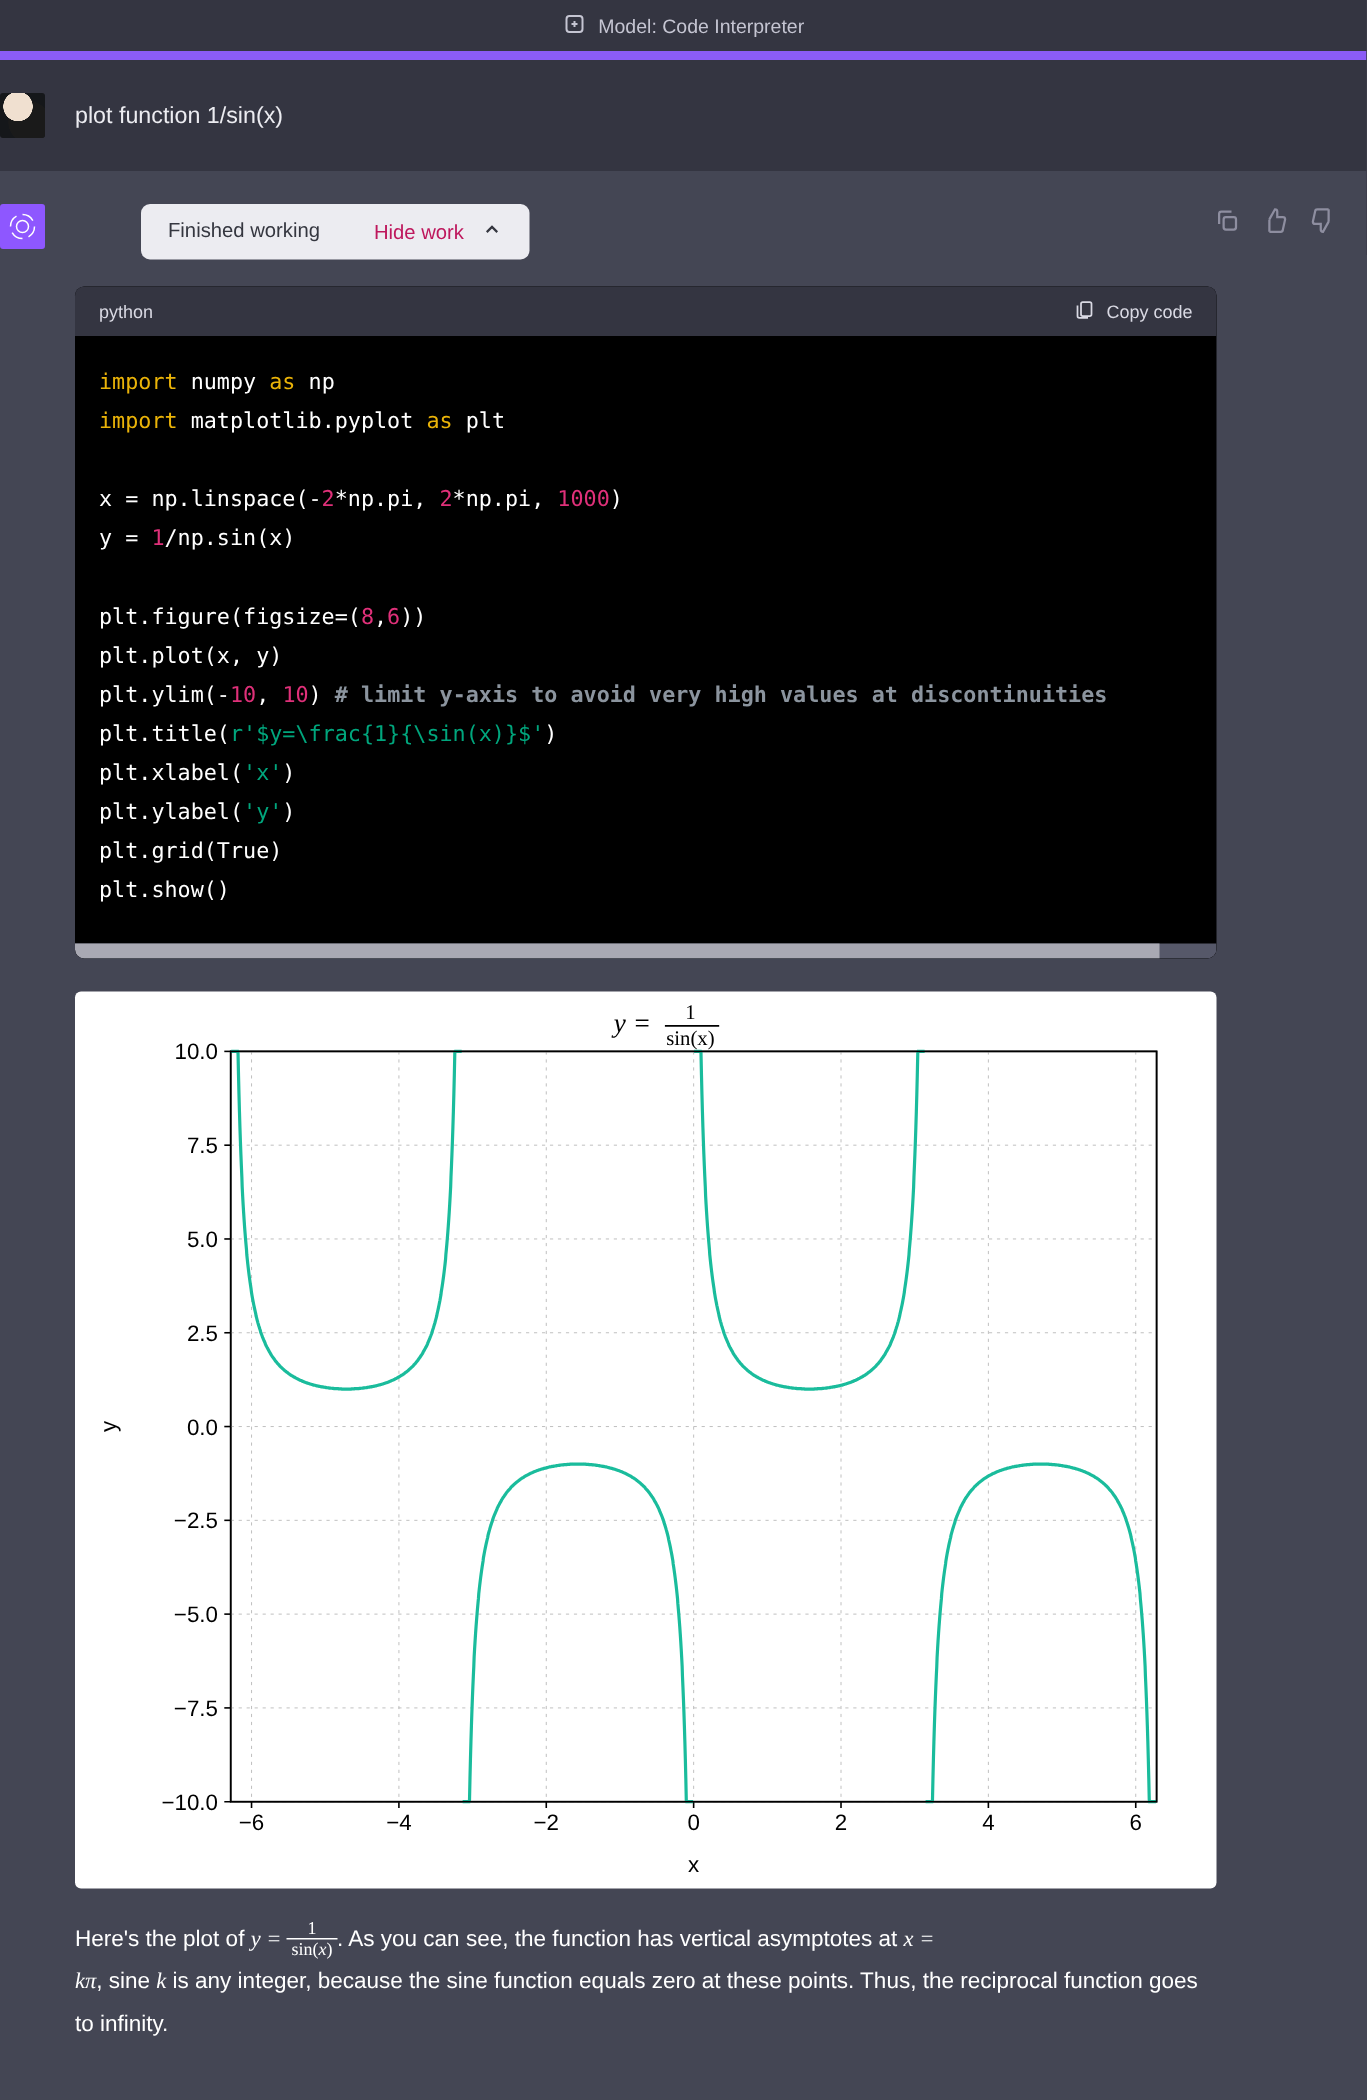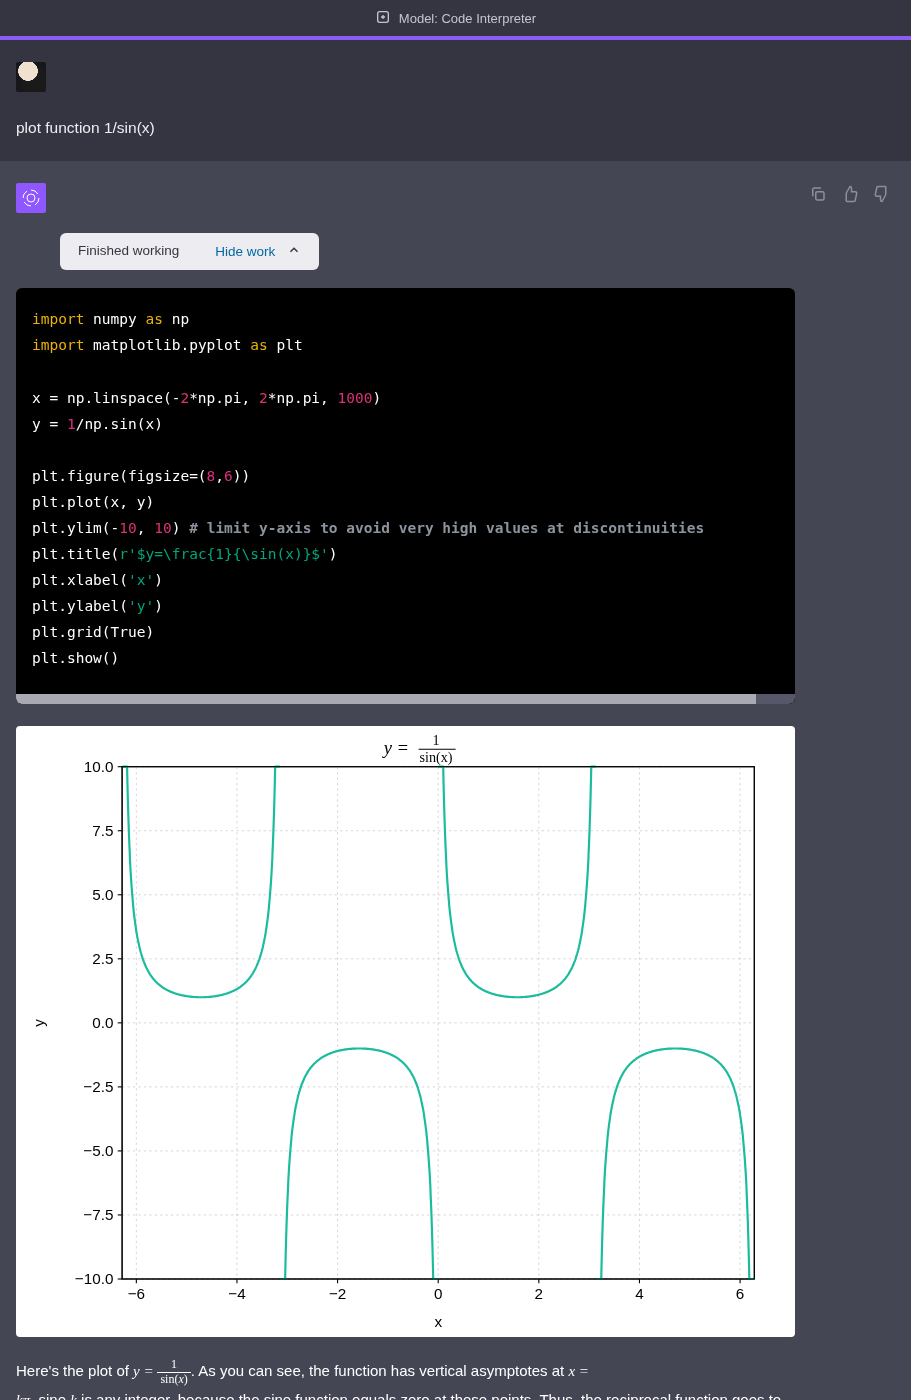--- a/index.html
+++ b/index.html
@@ -12,36 +12,35 @@
   }
   .model-banner {
     height: 40px;
     background: #343541;
     display: flex;
     align-items: center;
     justify-content: center;
     font-size: 13px;
     color: #c5c5d2;
     gap: 8px;
-    border-bottom: 4px solid #8b5cf6;
+    border-bottom: 6px solid #8b5cf6;
   }
   .user-row {
     background: #343541;
     padding: 22px 0;
   }
   .assistant-row {
     background: #444654;
     padding: 22px 0 40px 0;
   }
   .row-inner {
     display: flex;
     gap: 20px;
-    padding: 0 16px;
+    padding: 0 0;
     position: relative;
-    flex-direction: column;
   }
   .avatar {
     width: 30px; height: 30px;
     border-radius: 2px;
     flex-shrink: 0;
   }
   .avatar-user { background: #15171a; position:relative; overflow:hidden;}
   .avatar-user::after{
     content:""; position:absolute; inset:0;
     background: radial-gradient(circle at 40% 30%, #f0e0d0 35%, transparent 36%),
@@ -61,21 +60,21 @@
     color: #353740;
     border-radius: 6px;
     padding: 10px 18px;
     display: inline-flex;
     gap: 36px;
     font-size: 13.5px;
     margin-bottom: 18px;
     cursor: pointer;
     margin-left: 44px;
   }
-  .work-pill .right { display:flex; align-items:center; gap:12px; color:#0369a1;}
+  .work-pill .right { display:flex; align-items:center; gap:12px; color:#be185d;}
   .code-block {
     background: #000;
     border-radius: 6px;
     overflow: hidden;
     margin-bottom: 22px;
   }
   .code-header {
     background: #343541;
     color: #d9d9e3;
     font-size: 12px;
@@ -170,20 +169,30 @@
         <span>Finished working</span>
         <span class="right">
           <span>Hide work</span>
           <span><svg width="14" height="14" viewBox="0 0 24 24" fill="none" stroke="#353740" stroke-width="2.5">
                 <path d="M6 15l6-6 6 6"></path>
               </svg></span>
         </span>
       </div>
 
       <div class="code-block">
+        <div class="code-header">
+          <span>python</span>
+          <span class="copy-btn">
+            <span><svg viewBox="0 0 24 24" fill="none" stroke="currentColor" stroke-width="2">
+                  <rect x="8" y="4" width="12" height="16" rx="2"></rect>
+                  <path d="M4 8v12a2 2 0 0 0 2 2h10"></path>
+                </svg></span>
+            <span>Copy code</span>
+          </span>
+        </div>
         <pre class="code" id="code-lines"><span class="tok-kw">import</span> numpy <span class="tok-kw">as</span> np
 <span class="tok-kw">import</span> matplotlib.pyplot <span class="tok-kw">as</span> plt
 
 x = np.linspace(-<span class="tok-num">2</span>*np.pi, <span class="tok-num">2</span>*np.pi, <span class="tok-num">1000</span>)
 y = <span class="tok-num">1</span>/np.sin(x)
 
 plt.figure(figsize=(<span class="tok-num">8</span>,<span class="tok-num">6</span>))
 plt.plot(x, y)
 plt.ylim(-<span class="tok-num">10</span>, <span class="tok-num">10</span>) <span class="tok-cmt"># limit y-axis to avoid very high values at discontinuities</span>
 plt.title(<span class="tok-str">r'$y=\frac{1}{\sin(x)}$'</span>)

